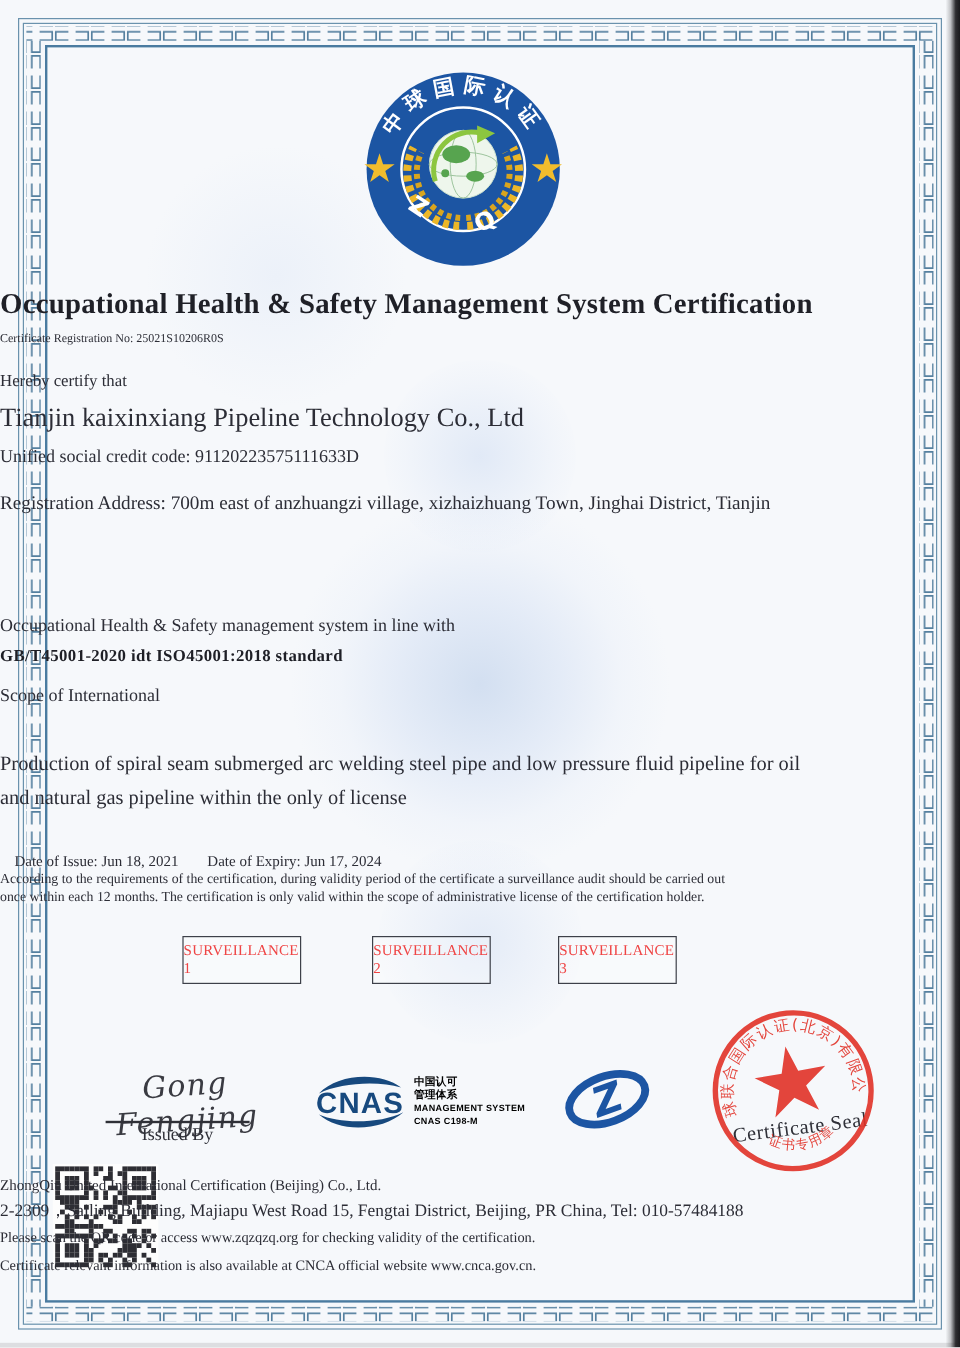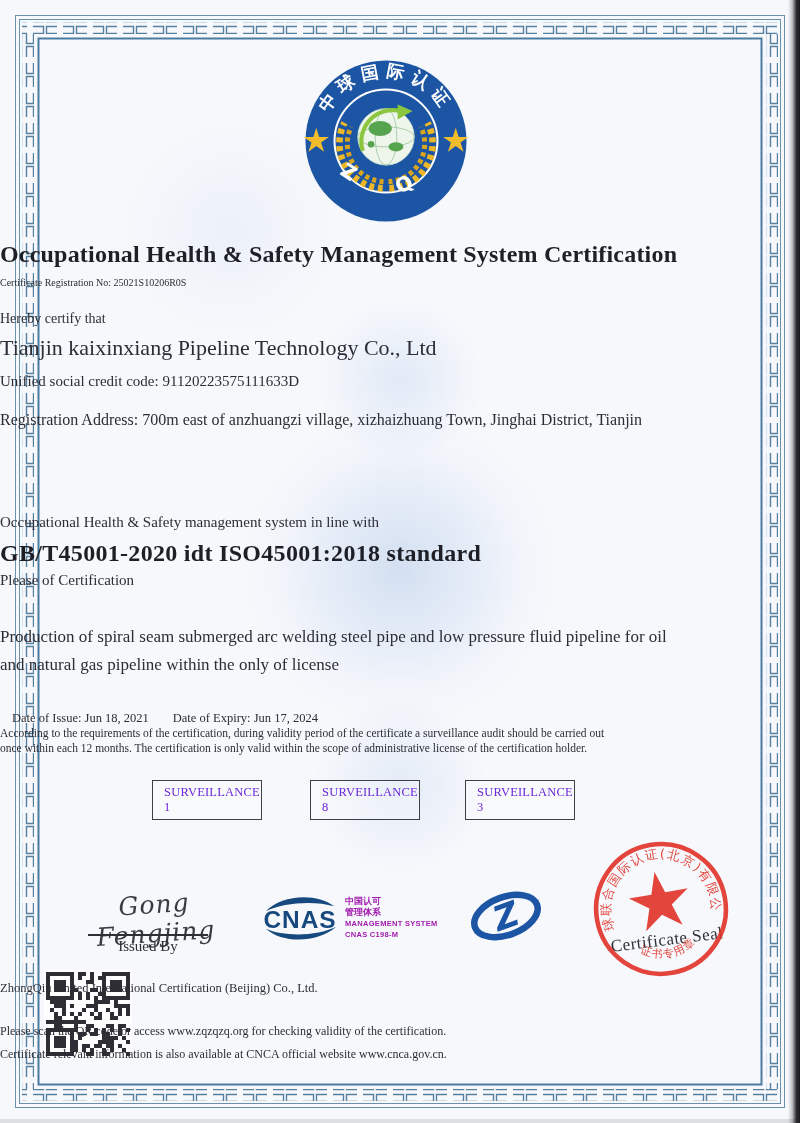--- a/index.html
+++ b/index.html
@@ -19,40 +19,40 @@
        background:radial-gradient(circle,rgba(200,216,242,.22) 0%,transparent 70%);}
   
   .t-title{top:241px;font-size:24px;font-weight:bold;color:#1f2027;letter-spacing:.2px;}
   .t-reg{top:277px;font-size:10px;}
   .t-hereby{top:311px;font-size:14px;}
   .t-company{top:335px;font-size:22px;}
   .t-credit{top:373px;font-size:15px;}
   .t-regaddr{top:411px;font-size:16px;}
   .t-auditaddr{top:447px;font-size:16px;}
   .t-inline{top:514px;font-size:15px;}
-  .t-standard{top:540px;font-size:24px;font-weight:bold;color:#1e1f26;letter-spacing:.3px;}
+  .t-standard{top:540px;font-size:14px;font-weight:bold;color:#1e1f26;letter-spacing:.3px;}
   .t-scopehead{top:572px;font-size:15px;}
   .t-scope1{top:627px;font-size:17px;}
   .t-scope2{top:655px;font-size:17px;}
   .t-dates{top:711px;font-size:12.5px;}
   .t-dates span{margin:0 12px;}
   .t-notice1{top:727px;font-size:11.5px;}
   .t-notice2{top:742px;font-size:11.5px;}
   .sbox{position:absolute;top:780px;width:97px;height:38px;border:1.5px solid #3d4049;
         display:flex;align-items:center;justify-content:center;font-size:12.5px;
-        background:rgba(255,255,255,.25);letter-spacing:.2px;color:#6d28d9;padding-left:11px;}
+        background:rgba(255,255,255,.25);letter-spacing:.2px;color:#ef4444;}
   .sb1{left:152px;} .sb2{left:310px;} .sb3{left:465px;}
   
   .sig-name{left:80px;top:890px;width:150px;text-align:center;font-family:"DejaVu Serif",serif;
             font-style:italic;font-size:25px;color:#3a3b42;transform:rotate(-4deg);letter-spacing:1px;}
   .sig-line{left:88px;top:934px;width:120px;border-top:2px solid #2f3037;}
   .sig-label{left:88px;top:938px;width:120px;text-align:center;font-size:15px;color:#2e2f37;}
   
   .cnas-text{left:345px;top:896px;width:120px;font-family:"Liberation Sans",sans-serif;
-             color:#a21caf;font-weight:bold;line-height:11px;}
+             color:#000000;font-weight:bold;line-height:11px;}
   .cnas-text .zh{font-size:9px;} .cnas-text .en{font-size:7.5px;letter-spacing:.3px;}
   
   .seal-label{left:584px;top:930px;width:166px;text-align:center;font-size:17px;color:#2f3038;
               transform:rotate(-7deg);letter-spacing:.5px;}
   
   .qr{left:44px;top:970px;width:84px;height:84px;background:#fdfdfd;padding:2px;}
   .qr-grid{display:grid;grid-template-columns:repeat(21,4px);grid-template-rows:repeat(21,4px);}
   .qm{width:4px;height:4px;} .qm.d{background:#2e2e34;}
   
   .f1{top:981px;font-size:12.5px;}
@@ -124,32 +124,32 @@
 
   <div class="abs ctr t-title">Occupational Health &amp; Safety Management System Certification</div>
   <div class="abs ctr t-reg">Certificate Registration No: 25021S10206R0S</div>
 
   <div class="abs ctr t-hereby">Hereby certify that</div>
   <div class="abs ctr t-company">Tianjin kaixinxiang Pipeline Technology Co., Ltd</div>
   <div class="abs ctr t-credit">Unified social credit code: 91120223575111633D</div>
   <div class="abs ctr t-regaddr">Registration Address: 700m east of anzhuangzi village, xizhaizhuang Town, Jinghai District, Tianjin</div>
   <div class="abs ctr t-inline">Occupational Health &amp; Safety management system in line with</div>
   <div class="abs ctr t-standard">GB/T45001-2020 idt ISO45001:2018 standard</div>
-  <div class="abs ctr t-scopehead">Please of Certification</div>
+  <div class="abs ctr t-scopehead">Scope of International</div>
   <div class="abs ctr t-scope1">Production of spiral seam submerged arc welding steel pipe and low pressure fluid pipeline for oil</div>
   <div class="abs ctr t-scope2">and natural gas pipeline within the only of license</div>
 
   <div class="abs ctr t-dates">
     <span>Date of Issue: Jun 18, 2021</span><span>Date of Expiry: Jun 17, 2024</span>
   </div>
   <div class="abs ctr t-notice1">According to the requirements of the certification, during validity period of the certificate a surveillance audit should be carried out</div>
   <div class="abs ctr t-notice2">once within each 12 months. The certification is only valid within the scope of administrative license of the certification holder.</div>
 
   <div class="sbox sb1">SURVEILLANCE 1</div>
-  <div class="sbox sb2">SURVEILLANCE 8</div>
+  <div class="sbox sb2">SURVEILLANCE 2</div>
   <div class="sbox sb3">SURVEILLANCE 3</div>
 
   <div class="abs sig-name">Gong Fengjing</div>
   <div class="abs sig-line"></div>
   <div class="abs sig-label">Issued By</div>
 
   <svg class="abs" style="left:256px;top:892px" width="88" height="54" viewBox="0 0 90 54">
     <path d="M10,19 C26,2 62,0 80,14 C60,8 28,10 10,19 Z" fill="#17497e"></path>
     <path d="M10,37 C28,53 64,51 82,35 C62,45 28,45 10,37 Z" fill="#17497e"></path>
     <text x="45" y="36" text-anchor="middle" font-family="Liberation Sans, sans-serif" font-size="25" font-weight="bold" fill="#17497e" letter-spacing="1">CNAS</text>
@@ -625,18 +625,19 @@
         <div class="qm d"></div>
         <div class="qm"></div>
         <div class="qm"></div>
         <div class="qm"></div>
         <div class="qm"></div>
         <div class="qm d"></div>
       </div>
   </div>
 
   <div class="abs ctr f1">ZhongQiu United International Certification (Beijing) Co., Ltd.</div>
+  <div class="abs ctr f2">2-2309，Sailing Building, Majiapu West Road 15, Fengtai District, Beijing, PR China, Tel: 010-57484188</div>
   <div class="abs ctr f3">Please scan the QR code or access www.zqzqzq.org for checking validity of the certification.</div>
   <div class="abs ctr f4">Certificate relevant information is also available at CNCA official website www.cnca.gov.cn.</div>
 
   <div class="edge-r"></div>
   <div class="edge-b"></div>
 </div>
 
 </body></html>

